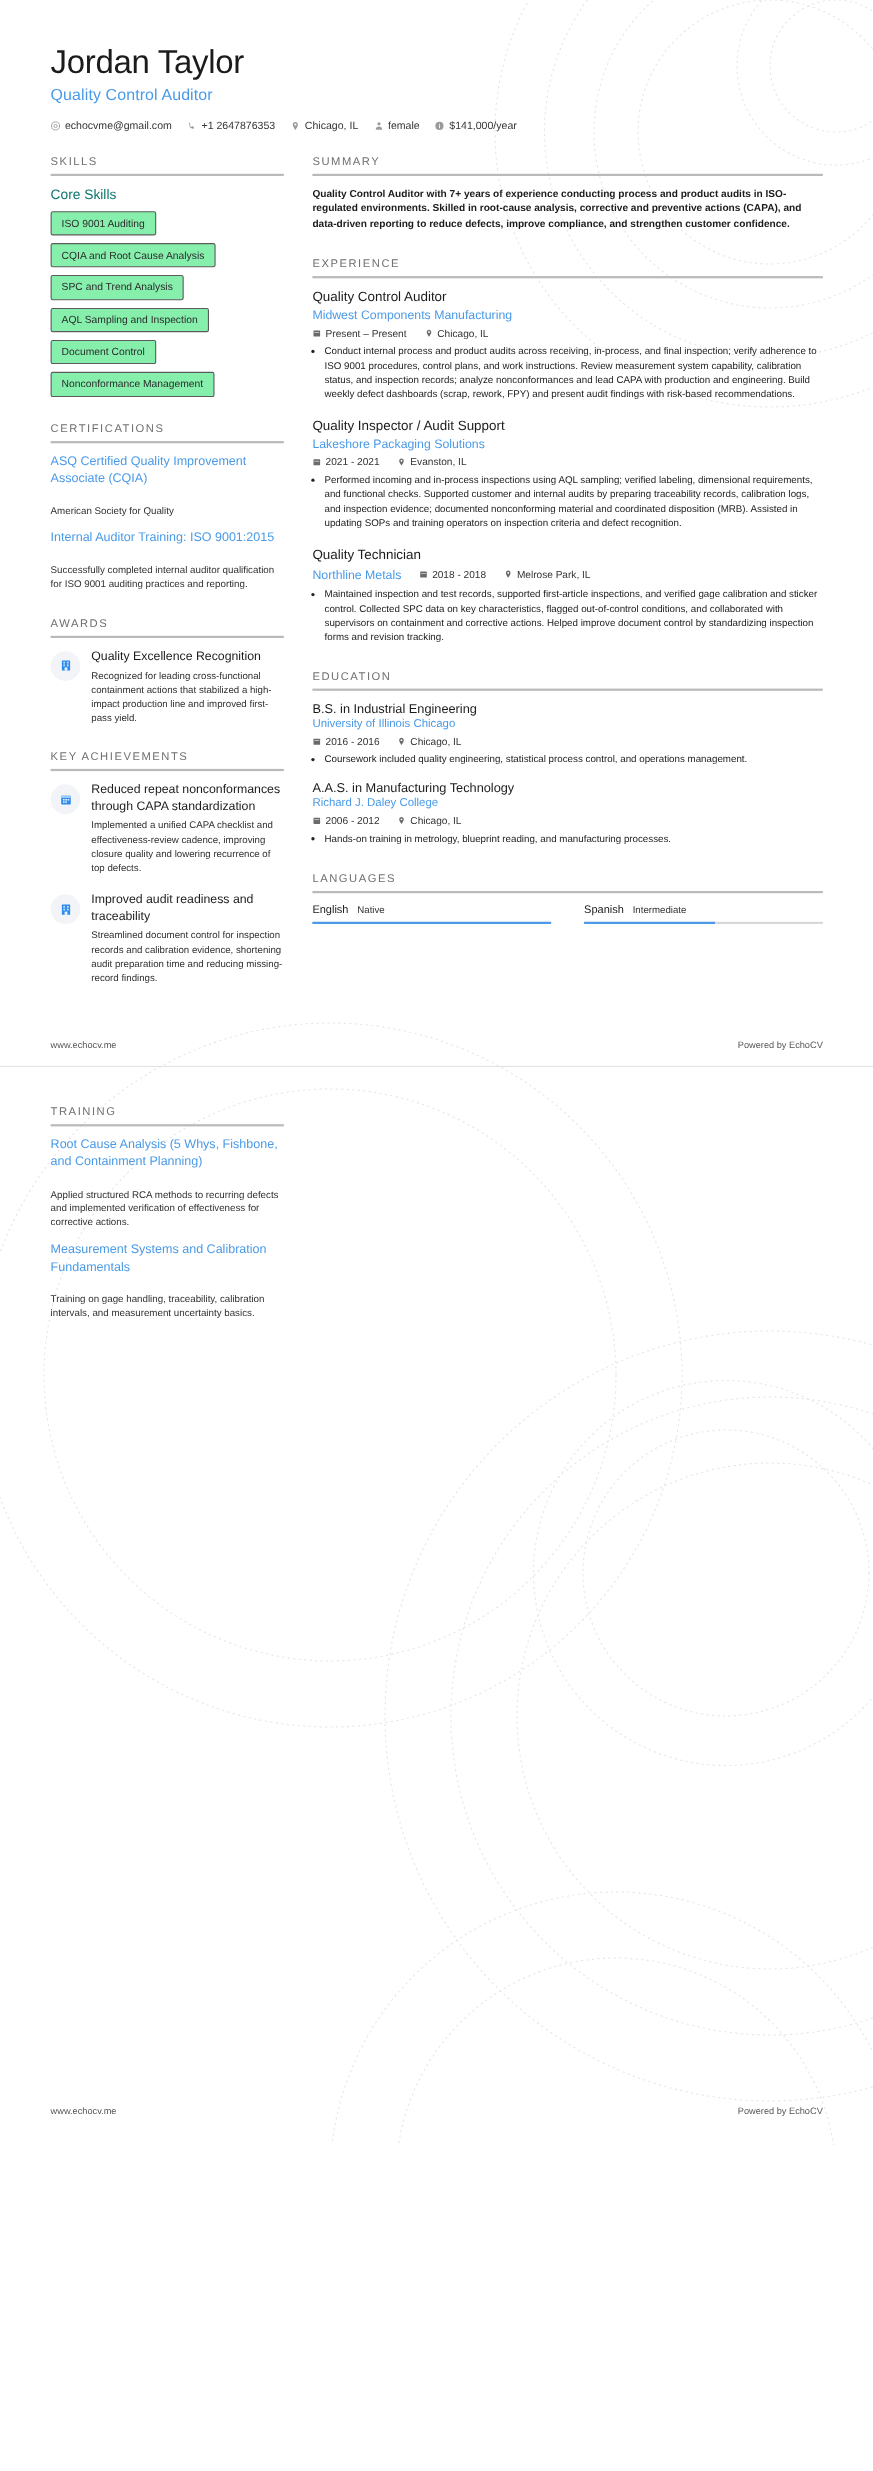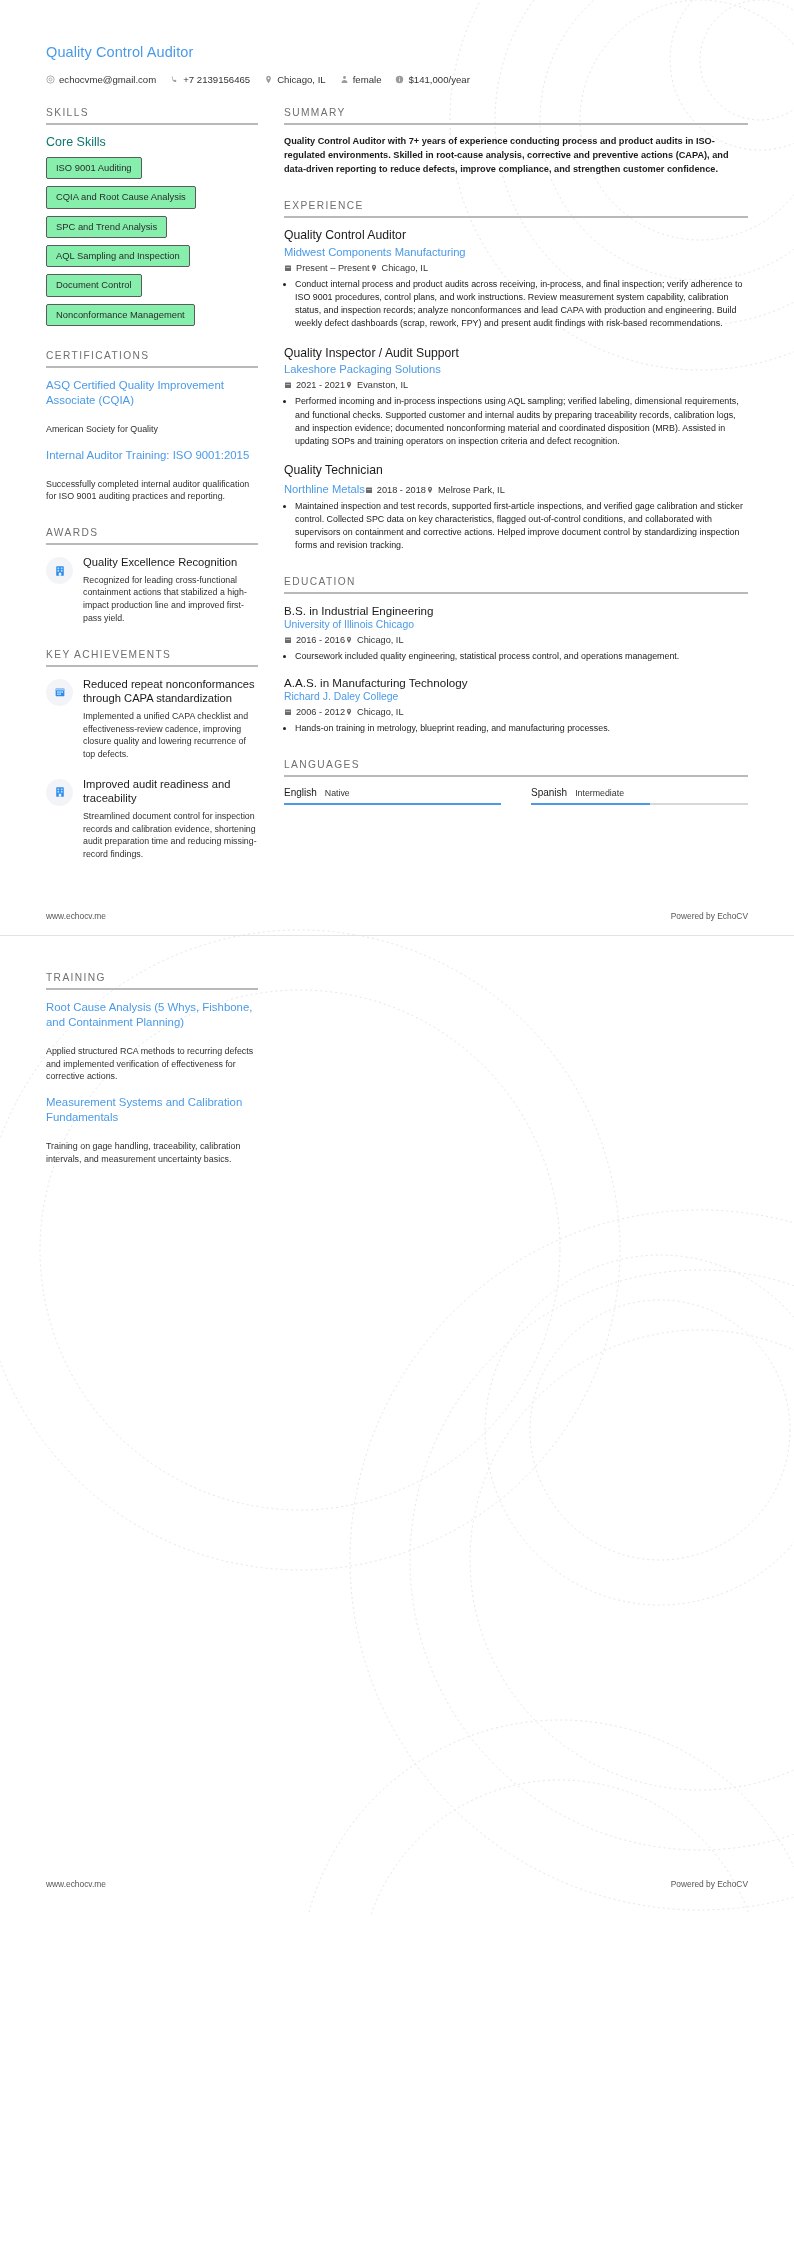--- a/index.html
+++ b/index.html
@@ -152,21 +152,22 @@
     color: #1b1b1b;
     line-height: 1.3;
   }
   .exp-company {
     font-size: 11.2px;
     color: #4a9ae8;
     margin-top: 2px;
   }
   .exp-meta {
     display: flex;
-    align-items: flex-end;
+    align-items: center;
+    gap: 16px;
     margin-top: 5px;
     font-size: 9.2px;
     color: #333;
   }
   .exp-meta .mi { display: flex; align-items: center; gap: 4px; }
   .bullets { margin-top: 5px; padding-left: 11px; }
   .bullets li {
     font-size: 8.9px;
     line-height: 1.47;
     color: #222;
@@ -237,36 +238,37 @@
       <circle cx="560" cy="1980" r="200"></circle>
       <circle cx="560" cy="1980" r="260"></circle>
       <circle cx="300" cy="1250" r="260"></circle>
       <circle cx="300" cy="1250" r="320"></circle>
     </g>
   </svg>
 
   <div class="sheet">
 
     <div>
+      <div class="name">Jordan Taylor</div>
       <div class="job-title">Quality Control Auditor</div>
       <div class="contact-row">
 
         <span class="contact-item">
           <svg width="9" height="9" viewBox="0 0 16 16" fill="none" stroke="#9b9b9b" stroke-width="1.4">
             <circle cx="8" cy="8" r="6.5"></circle>
               <circle cx="8" cy="8" r="2.6"></circle>
           </svg>
           <span>echocvme@gmail.com</span>
         </span>
 
         <span class="contact-item">
           <svg width="9" height="9" viewBox="0 0 16 16" fill="#9b9b9b">
             <path d="M3 2.5c.6 0 1.2.2 1.5.8l.8 1.4c.2.4.1.9-.3 1.2l-.7.5c.6 1.4 1.7 2.5 3.1 3.1l.5-.7c.3-.4.8-.5 1.2-.3l1.4.8c.6.3.8.9.8 1.5 0 .9-.8 1.7-1.7 1.7C6 12.5 3.5 10 3.5 4.2 3.5 3.3 2.2 2.5 3 2.5z"></path>
           </svg>
-          <span>+7 2139156465</span>
+          <span>+1 2647876353</span>
         </span>
 
         <span class="contact-item">
           <svg width="9" height="9" viewBox="0 0 16 16" fill="#9b9b9b">
             <path d="M8 1.5c-2.3 0-4.2 1.9-4.2 4.2C3.8 9 8 14.5 8 14.5s4.2-5.5 4.2-8.8C12.2 3.4 10.3 1.5 8 1.5zm0 5.9a1.7 1.7 0 110-3.4 1.7 1.7 0 010 3.4z"></path>
           </svg>
           <span>Chicago, IL</span>
         </span>
 
         <span class="contact-item">

